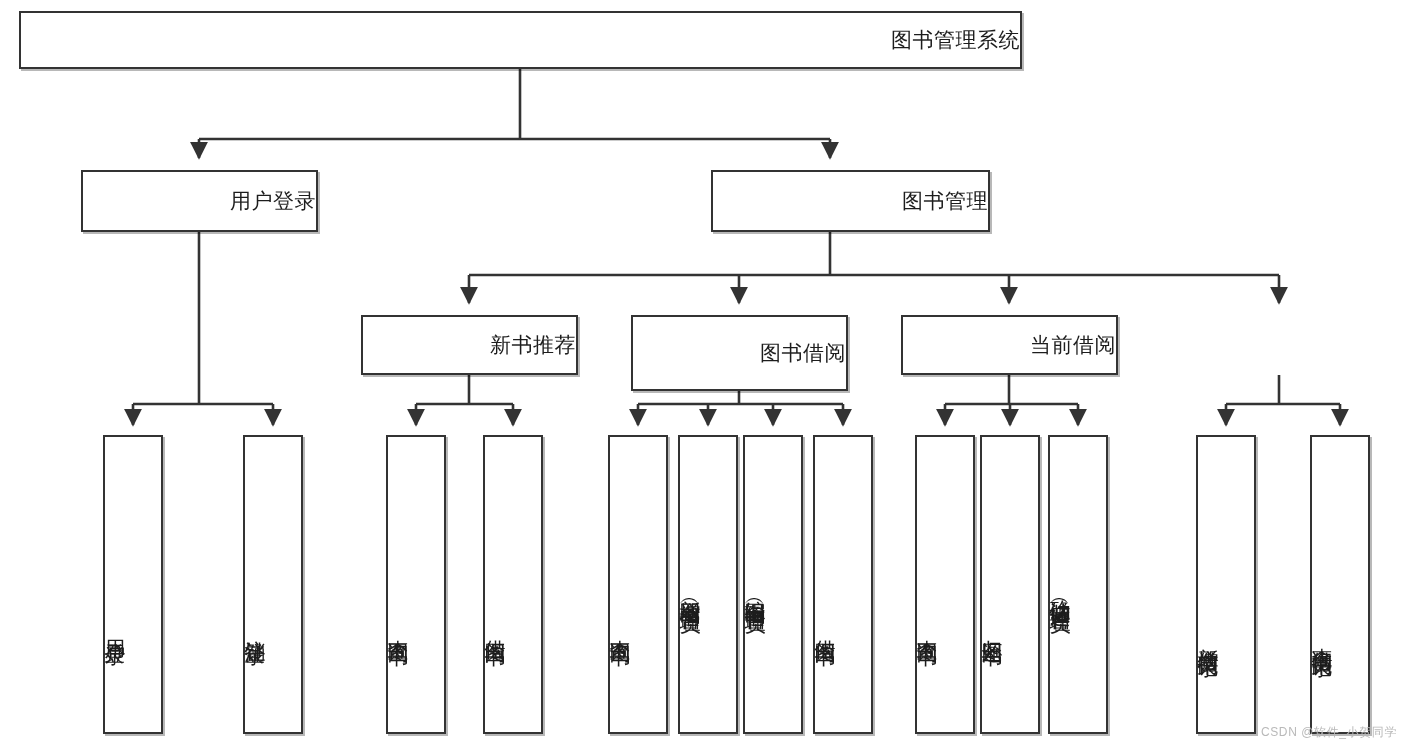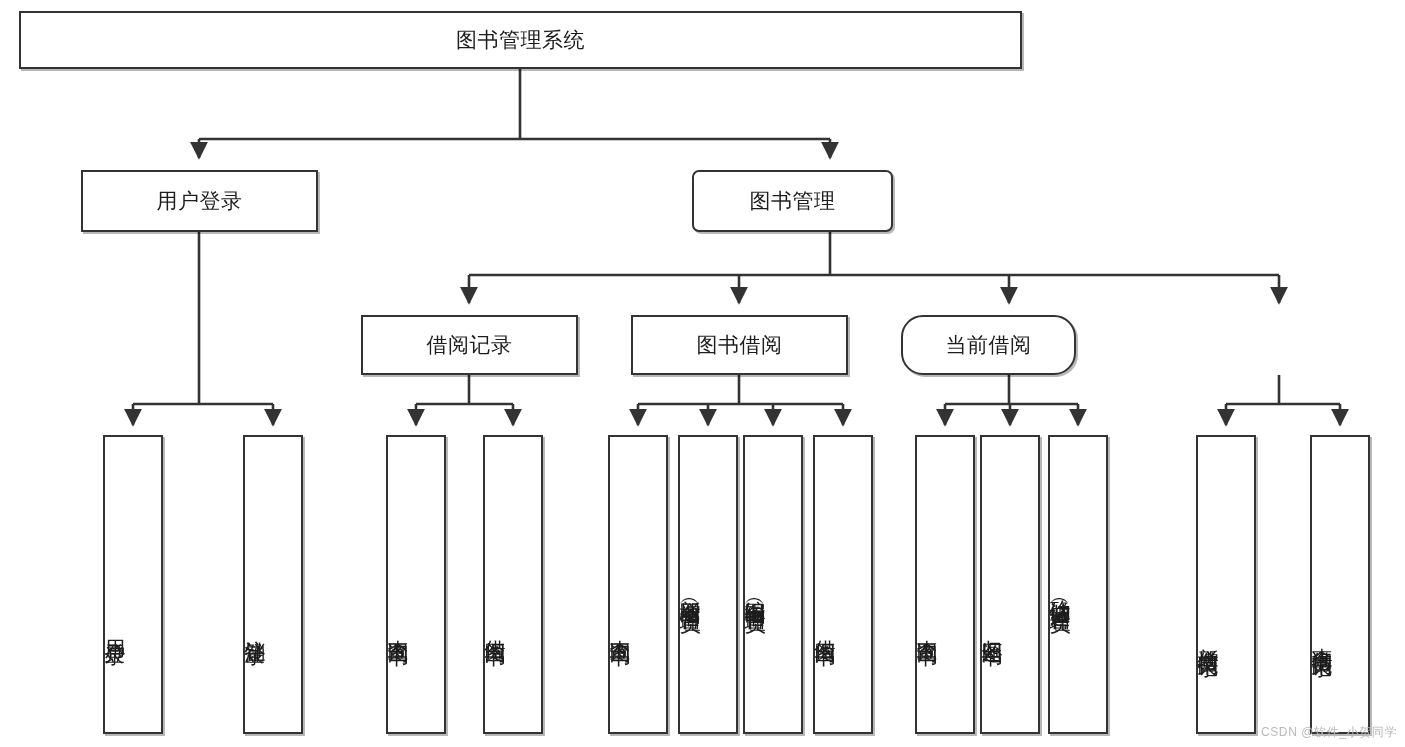--- a/index.html
+++ b/index.html
@@ -25,21 +25,21 @@
     height: 747px;
   }
   .node {
     position: absolute;
     box-sizing: border-box;
     background: #ffffff;
     border: 2px solid #333333;
     box-shadow: 2px 2px 0 rgba(0,0,0,0.28);
     display: flex;
     align-items: center;
-    justify-content: center;
+    justify-content: flex-end;
     z-index: 2;
   }
   .node .lbl {
     color: #1d1d1d;
     font-size: 21px;
     line-height: 1.12;
     letter-spacing: 0.5px;
     white-space: nowrap;
     user-select: none;
   }
@@ -129,31 +129,31 @@
     </g>
   </svg>
 
   <div class="node" style="left:19px; top:11px; width:1003px; height:58px;">
     <span class="lbl">图书管理系统</span>
   </div>
 
   <div class="node" style="left:81px; top:170px; width:237px; height:62px;">
     <span class="lbl">用户登录</span>
   </div>
-  <div class="node" style="left:692px; top:170px; width:201px; height:62px;border-radius:7px;">
+  <div class="node" style="left:711px; top:170px; width:279px; height:62px;">
     <span class="lbl">图书管理</span>
   </div>
 
   <div class="node" style="left:361px; top:315px; width:217px; height:60px;">
-    <span class="lbl">借阅记录</span>
-  </div>
-  <div class="node" style="left:631px; top:315px; width:217px; height:60px;">
+    <span class="lbl">新书推荐</span>
+  </div>
+  <div class="node" style="left:631px; top:315px; width:217px; height:76px;">
     <span class="lbl">图书借阅</span>
   </div>
-  <div class="node" style="left:901px; top:315px; width:175px; height:60px;border-radius:22px;">
+  <div class="node" style="left:901px; top:315px; width:217px; height:60px;">
     <span class="lbl">当前借阅</span>
   </div>
 
   <div class="node vertical mid" style="left:103px; top:435px; width:60px; height:299px;">
     <span class="lbl">用户登录</span>
   </div>
   <div class="node vertical mid" style="left:243px; top:435px; width:60px; height:299px;">
     <span class="lbl">注销登录</span>
   </div>
 

